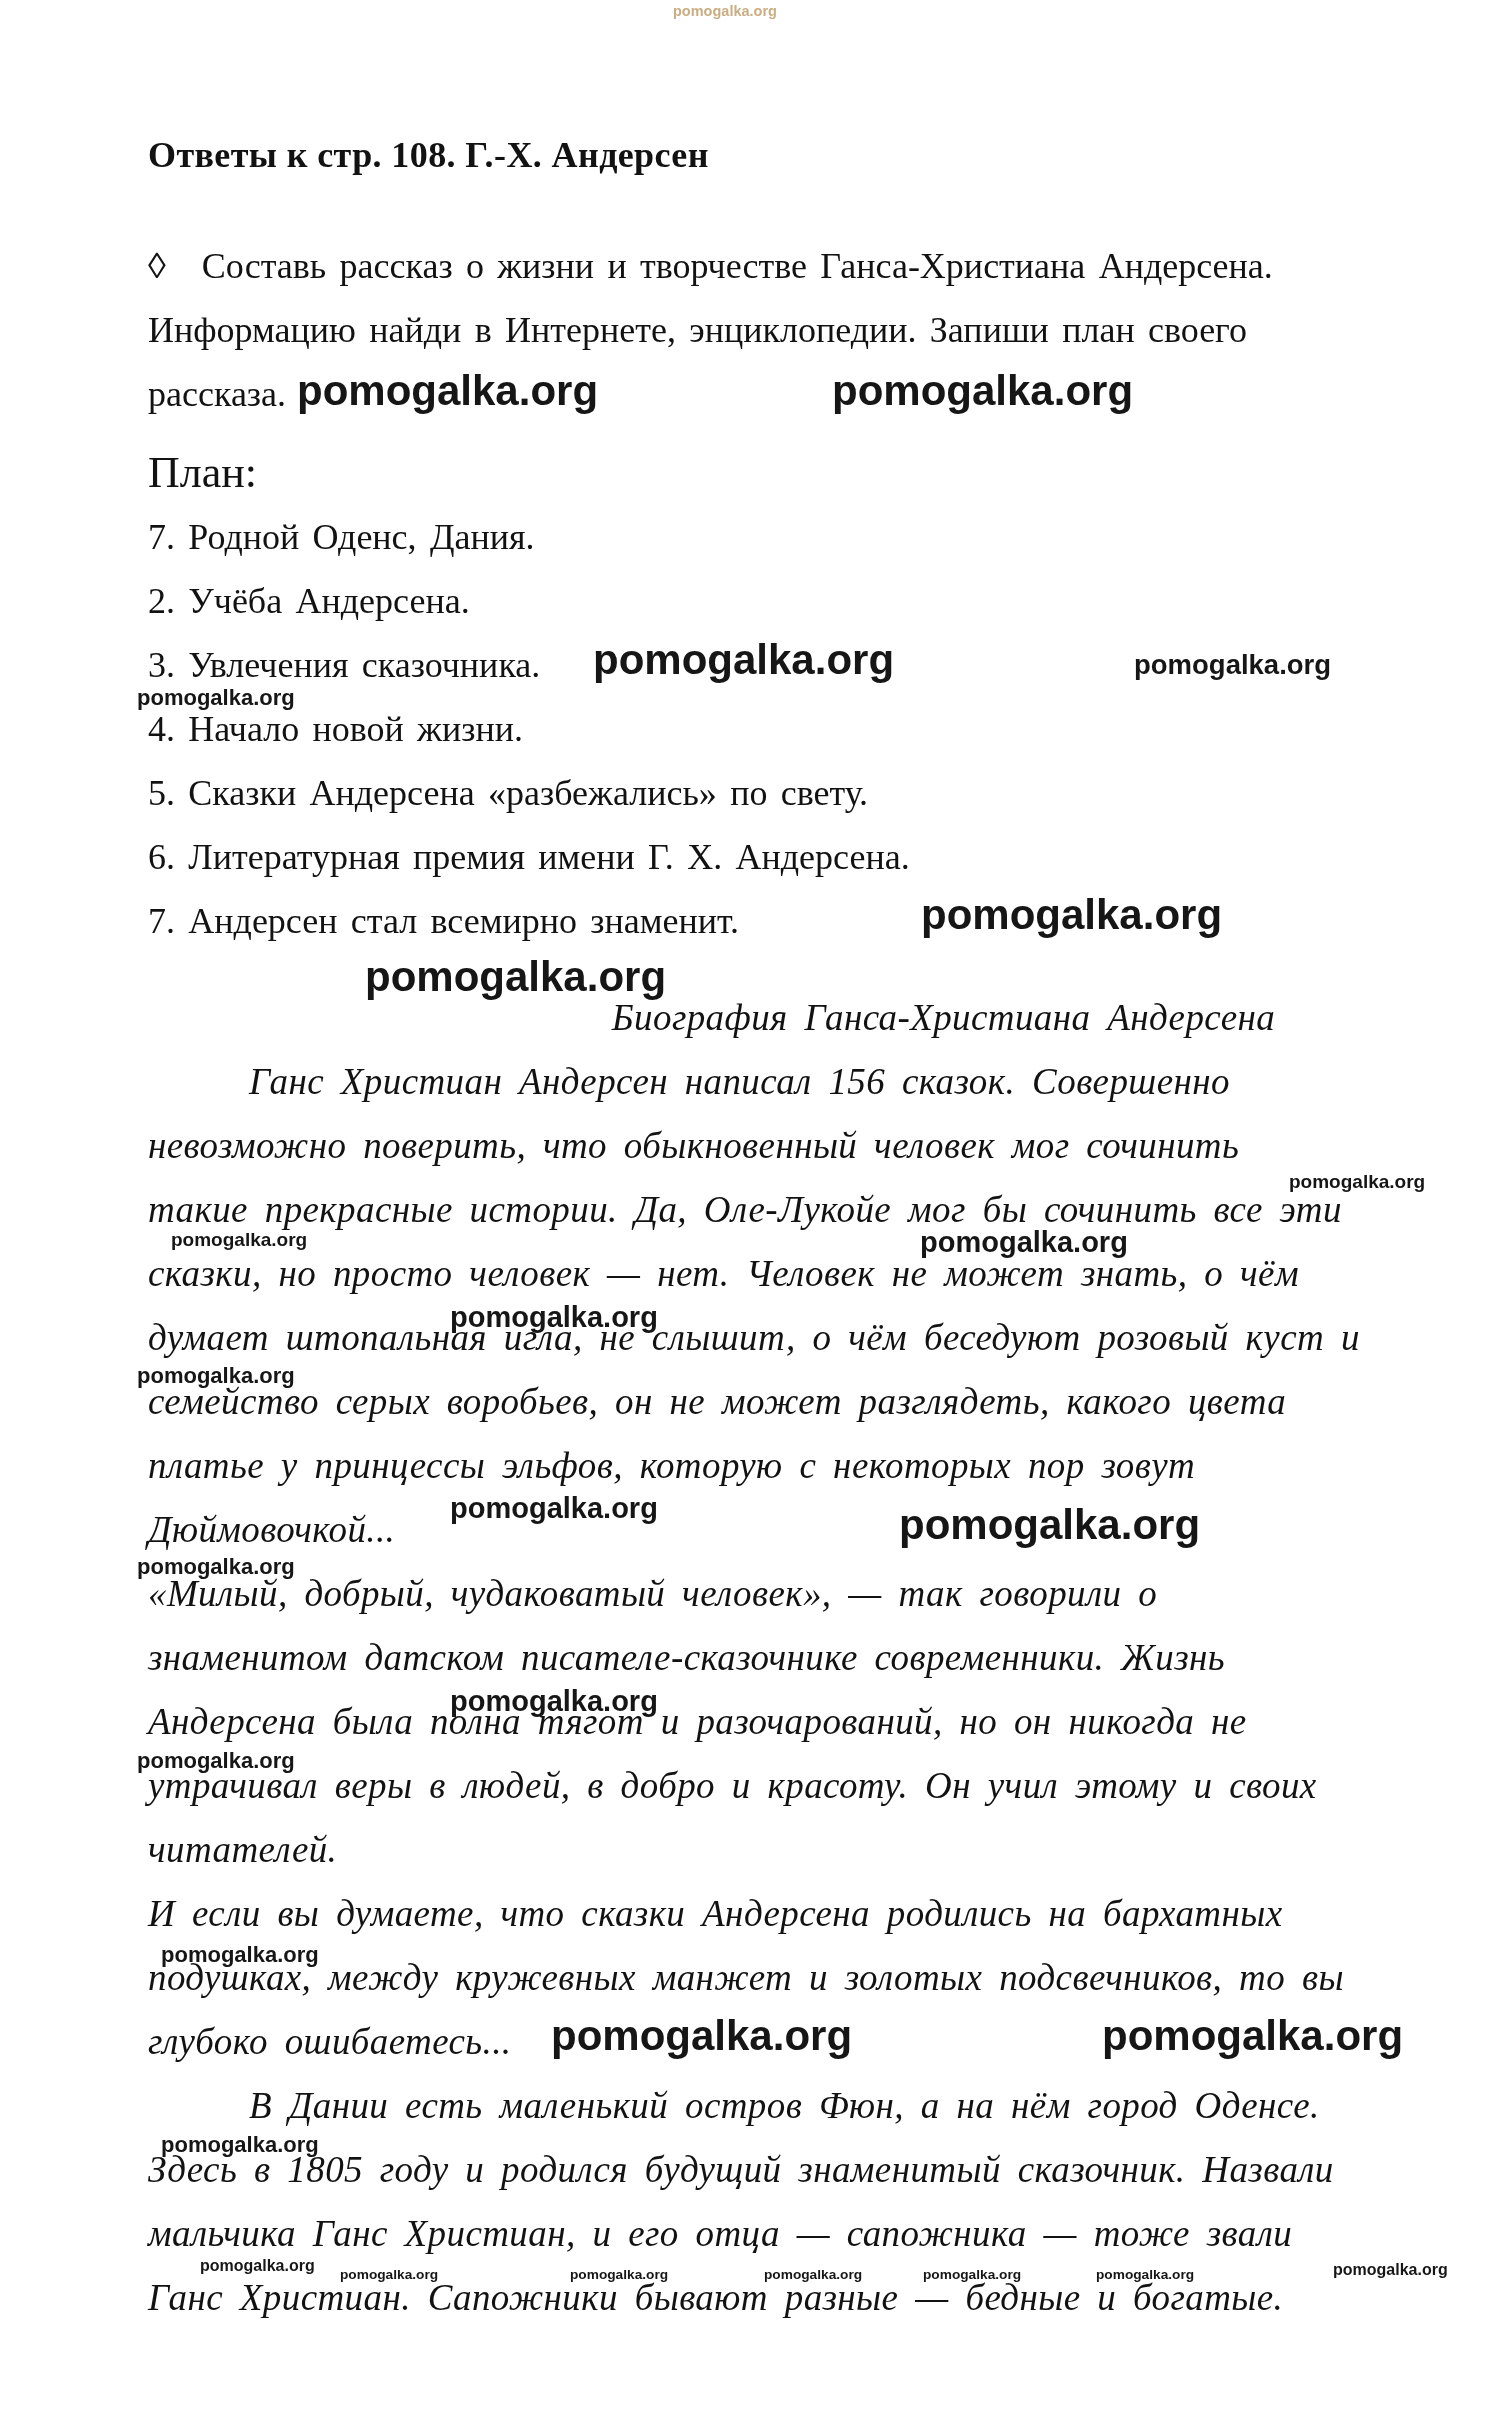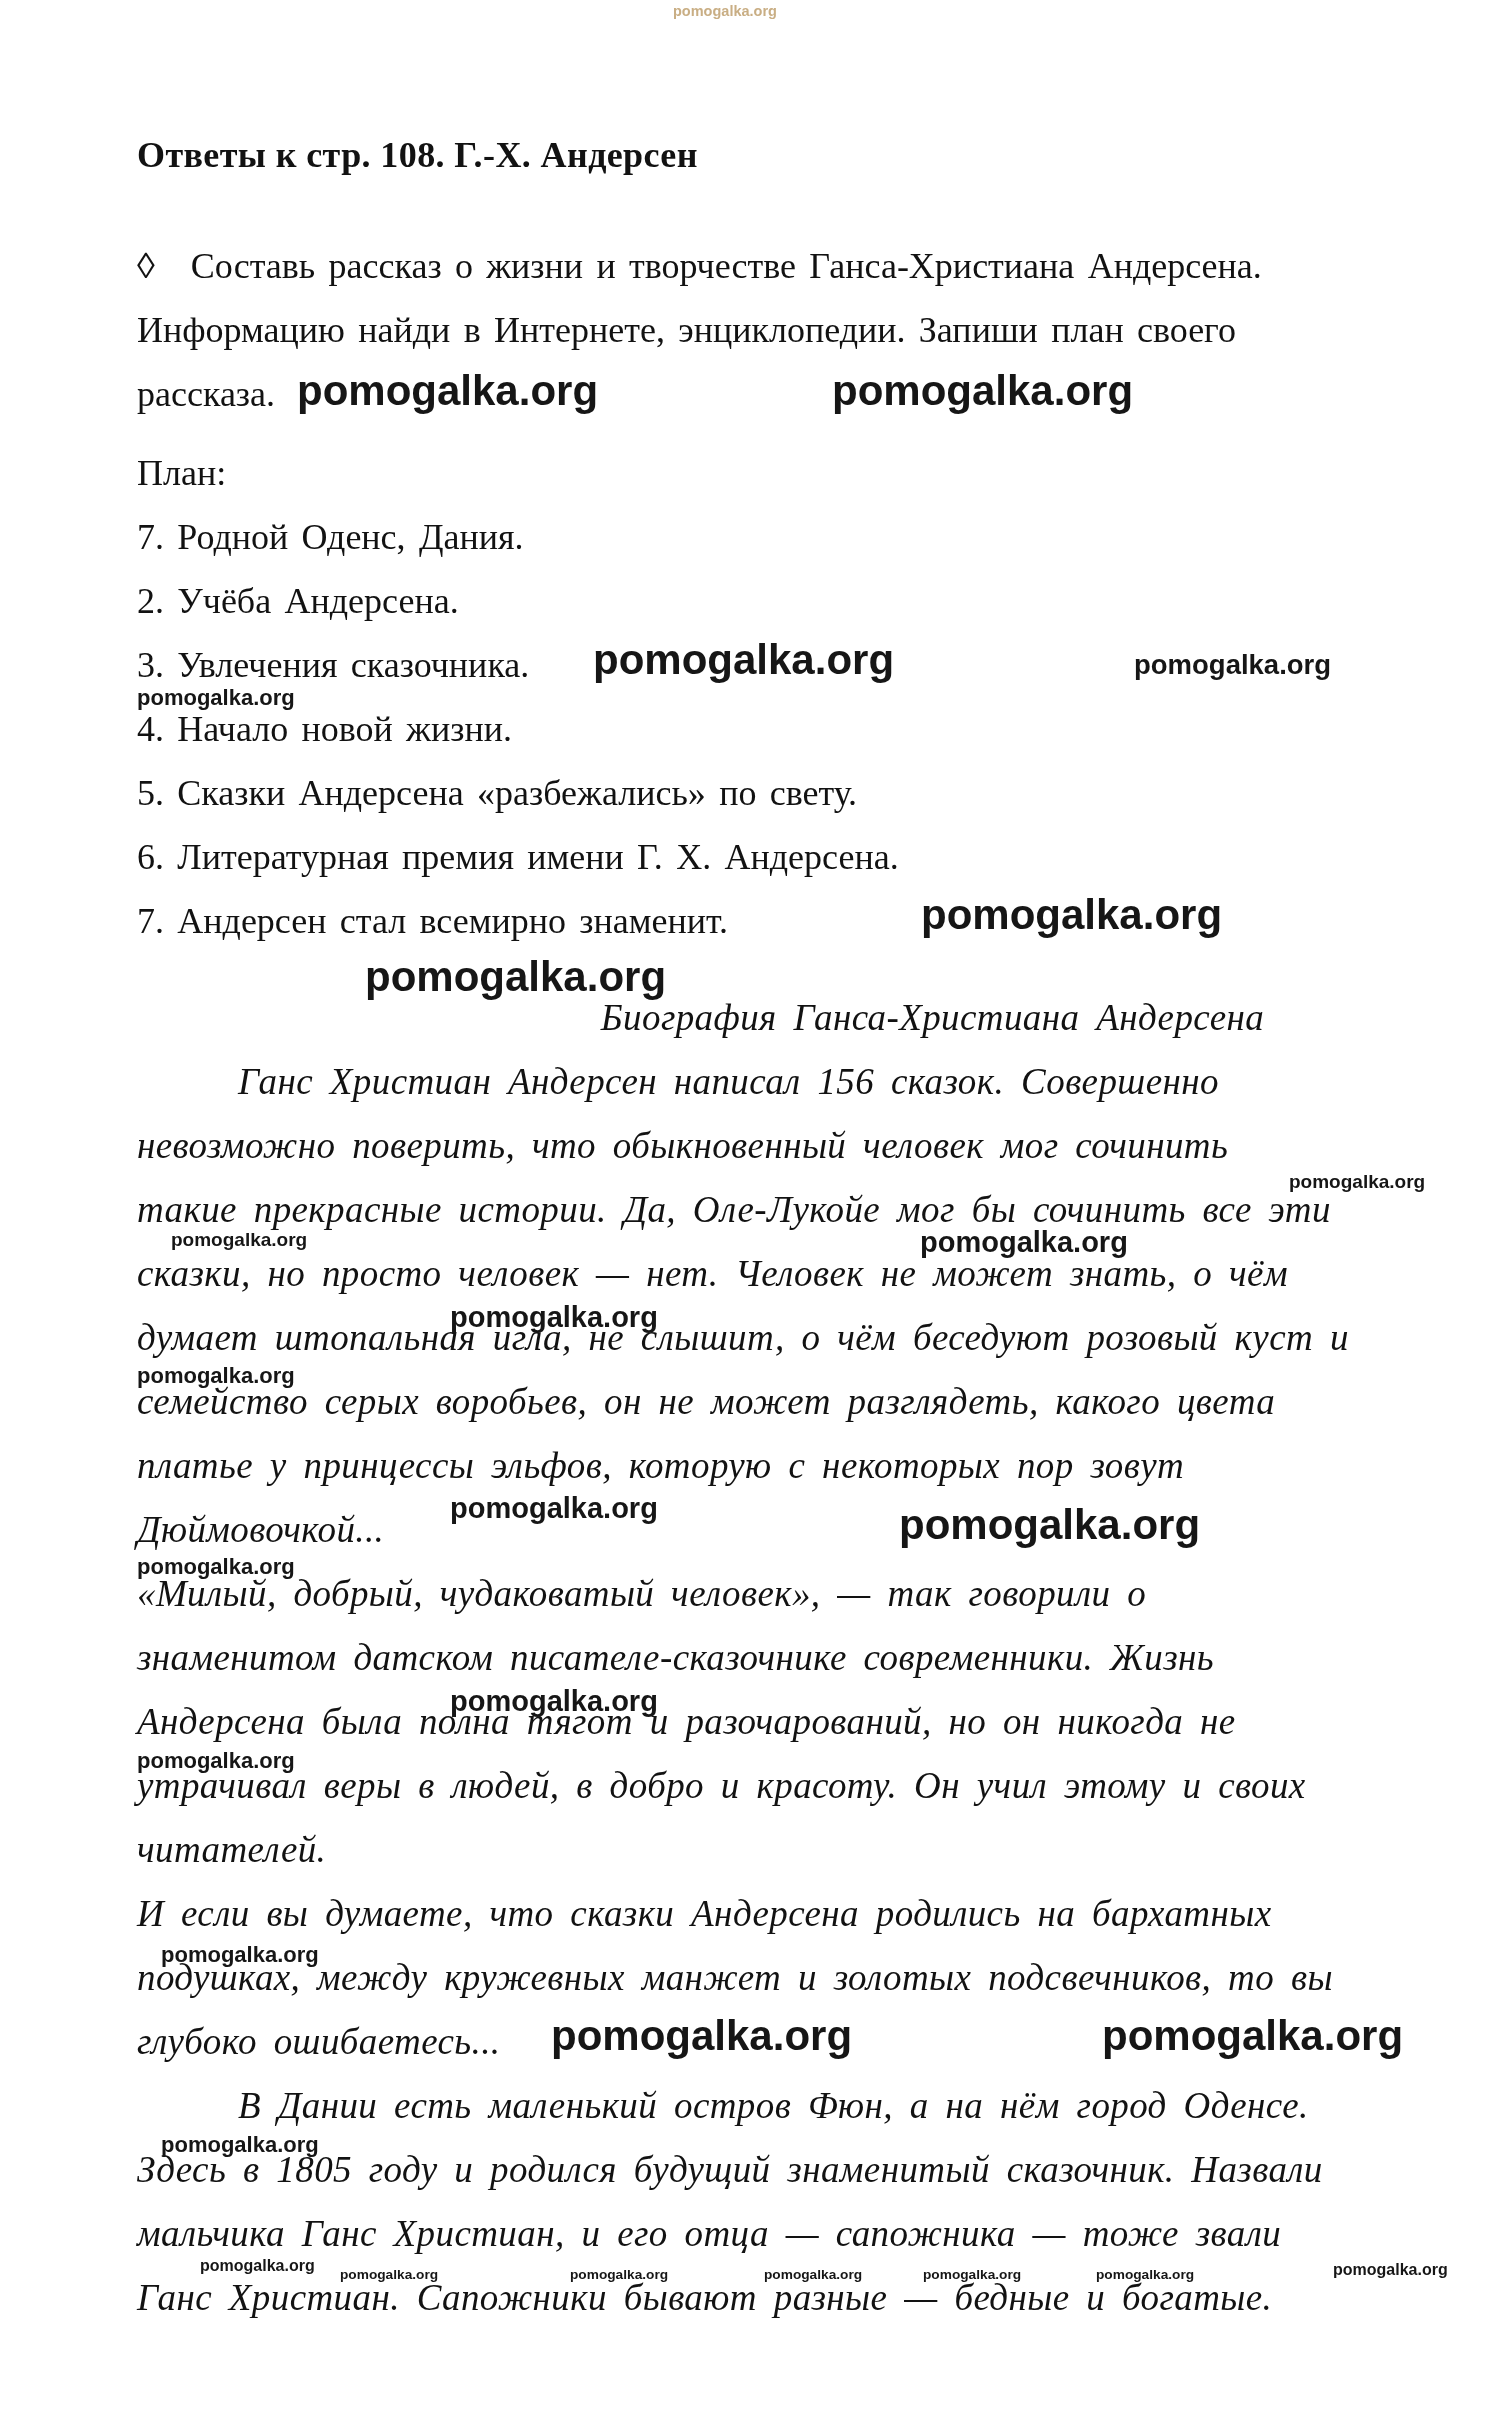--- a/index.html
+++ b/index.html
@@ -8,41 +8,41 @@
     position: relative;
     width: 1505px;
     height: 2413px;
     background: #ffffff;
     overflow: hidden;
     font-family: "Liberation Serif", serif;
     color: #121212;
   }
   .content {
     position: absolute;
-    left: 137px;
+    left: 148px;
     top: 0;
     width: 1302px;
   }
   .title {
     margin-top: 134px;
     font-size: 36px;
     font-weight: 700;
     line-height: 42px;
     letter-spacing: 0.4px;
   }
   .task-text {
     margin-top: 58px;
     font-size: 36px;
     line-height: 64px;
     word-spacing: 4.3px;
     white-space: pre-line;
   }
   .plan-label {
     margin-top: 14.5px;
-    font-size: 36px;
+    font-size: 44px;
     line-height: 64px;
   }
   .plan-list .plan-item {
     font-size: 36px;
     line-height: 64px;
     word-spacing: 4.3px;
   }
   .essay {
     margin-top: 33px;
     font-style: italic;

